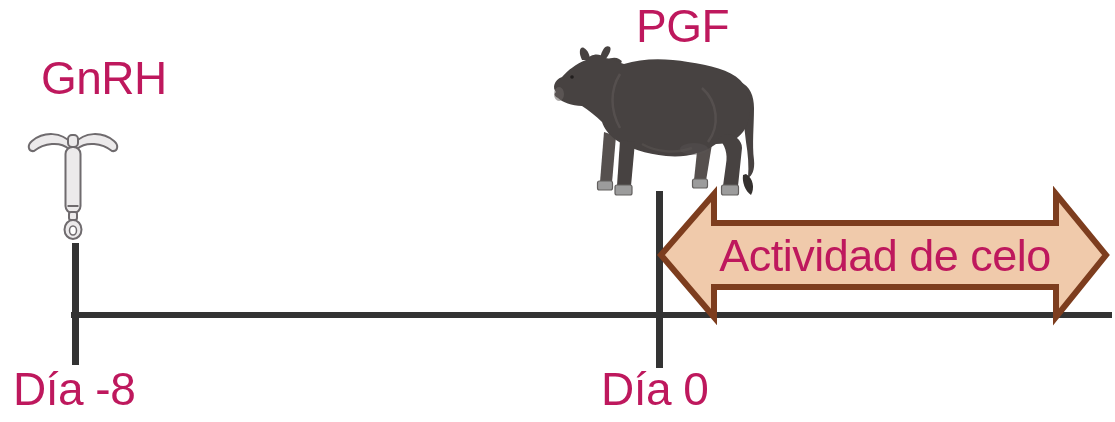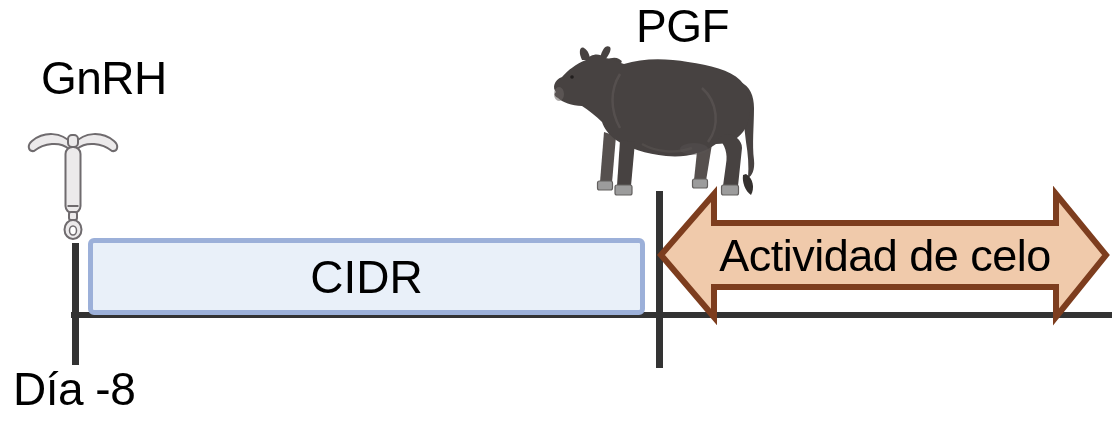--- a/index.html
+++ b/index.html
@@ -7,21 +7,21 @@
     position:relative;
     width:1115px;height:422px;
     background:#ffffff;
     overflow:hidden;
     font-family:"Liberation Sans", sans-serif;
   }
   .lbl{
     position:absolute;
     font-size:46px;
     line-height:1;
-    color:#000000;
+    color:#be185d;
     letter-spacing:-0.5px;
     white-space:nowrap;
   }
   .gnrh-label{left:26px;top:55px;margin-left:15px;}
   .pgf-label{left:636px;top:3px;}
   .day-start-label{left:13px;top:366px;}
   .day-end-label{left:601px;top:366px;}
 
   .timeline-axis{
     position:absolute;
@@ -105,26 +105,24 @@
       <rect x="69" y="141" width="17" height="10" rx="2"></rect>
       <rect x="146.5" y="135" width="15" height="9" rx="2"></rect>
       <rect x="175.5" y="141" width="17" height="10" rx="2"></rect>
     </g>
   </svg>
 
   <div class="timeline-axis"></div>
   <div class="tick tick-start"></div>
   <div class="tick tick-end"></div>
 
-  <div class="cidr-box">
-    <div class="lbl">CIDR</div>
-  </div>
 
   <svg class="estrus-arrow-svg" width="462" height="140" viewBox="0 0 462 140">
     <polygon points="8,69 61,8 61,37 403,37 403,8 453,69 403,131 403,101 61,101 61,131" fill="#f0caab"></polygon>
   </svg>
   <div class="estrus-label-wrap">
     <div class="lbl">Actividad de celo</div>
   </div>
 
   <div class="lbl day-start-label">Día -8</div>
+  <div class="lbl day-end-label">Día 0</div>
 
 </div>
 
 </body></html>

